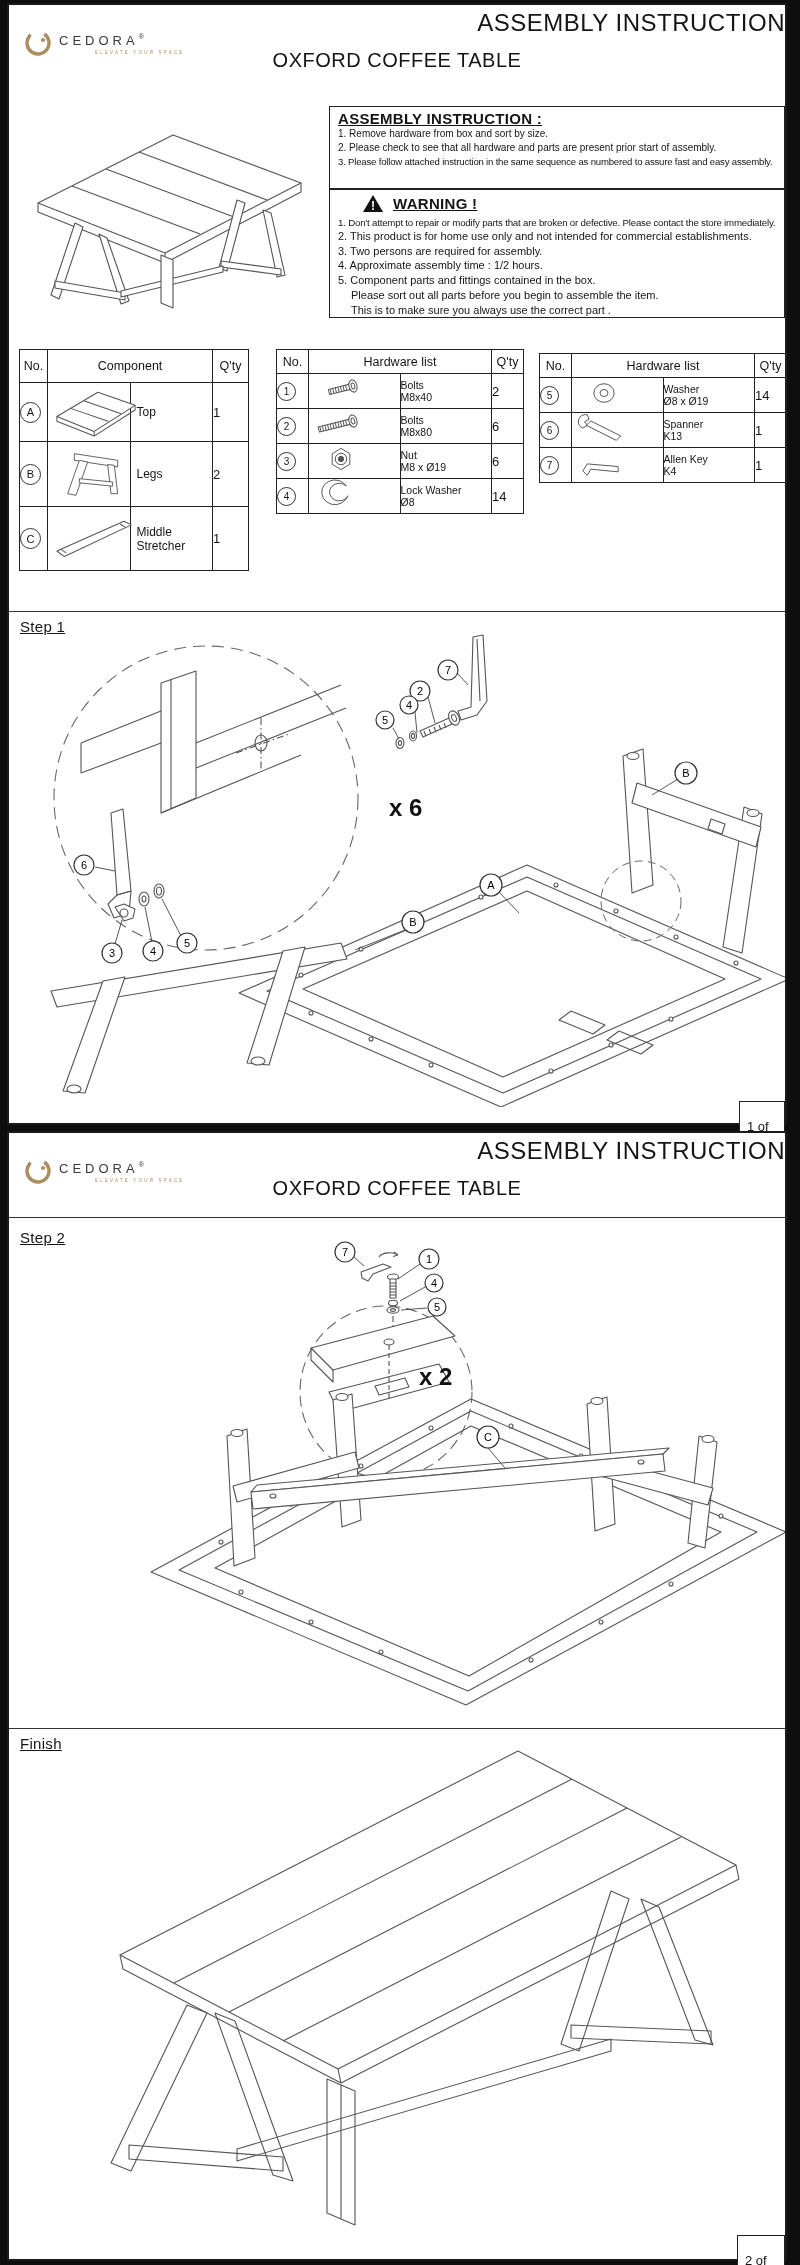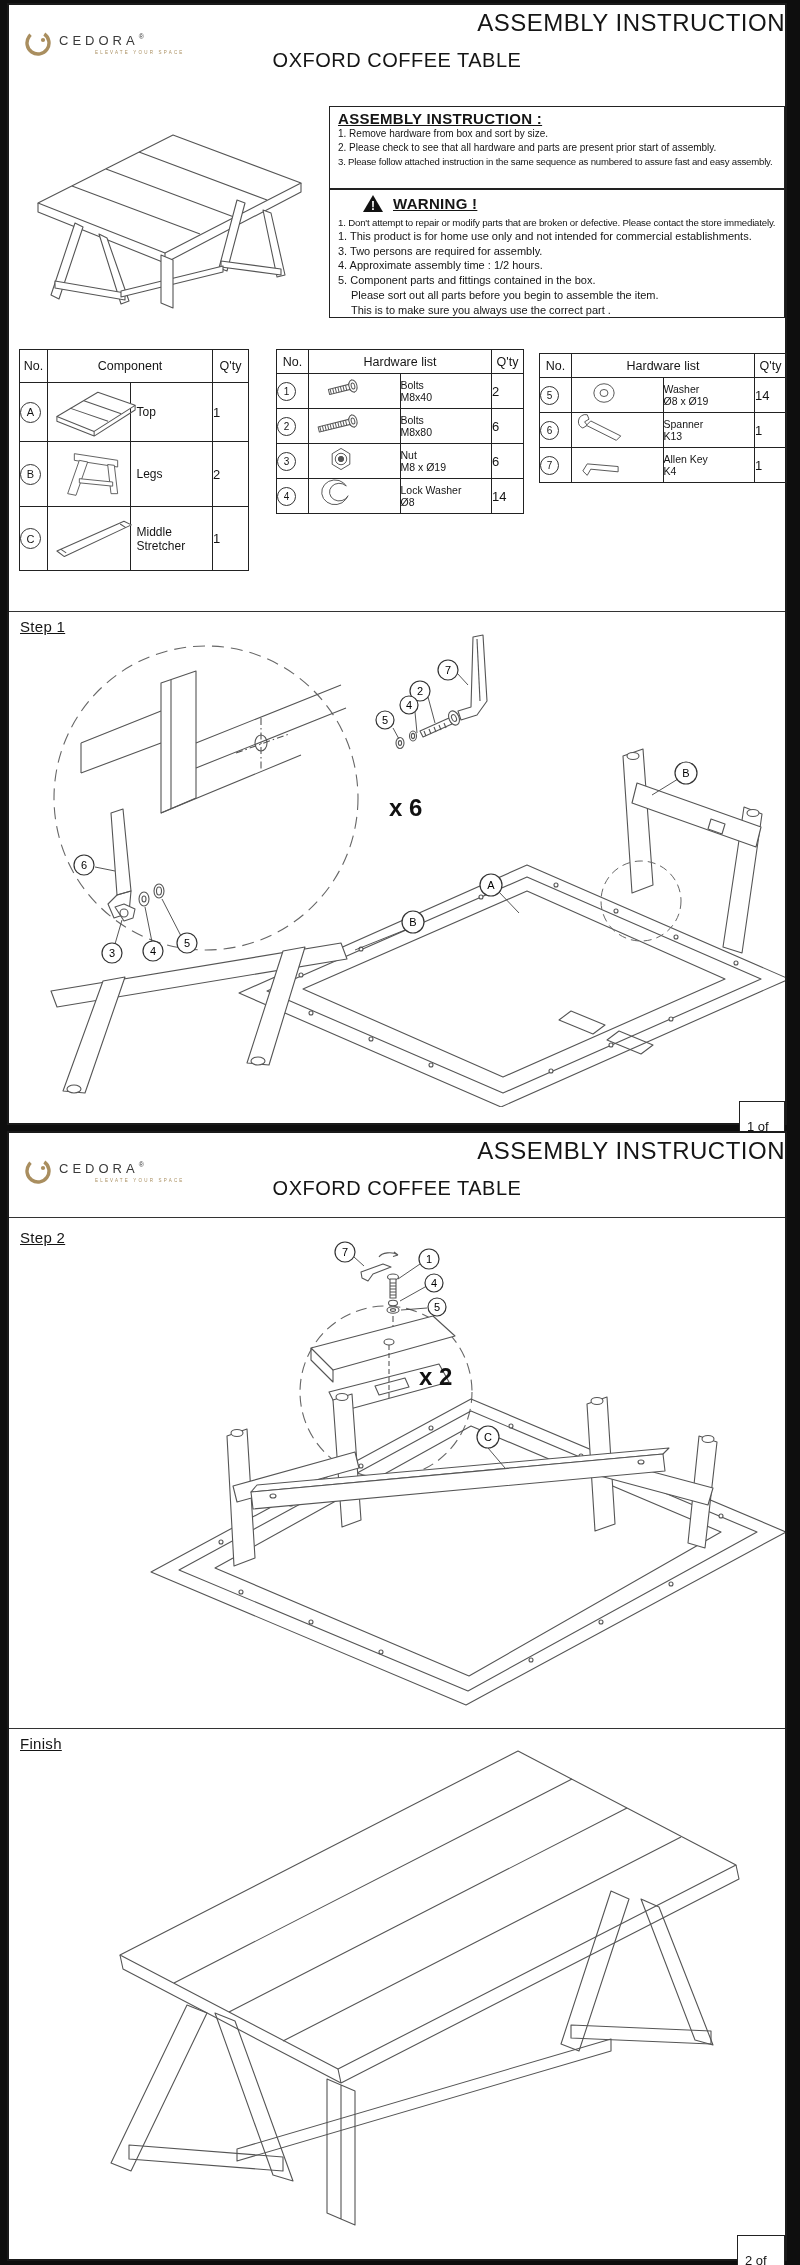--- a/index.html
+++ b/index.html
@@ -102,21 +102,21 @@
 
   <div class="box wbox">
     <div class="wtitle-row">
       <svg width="22" height="19" viewBox="0 0 22 19" style="position:static">
         <polygon points="11,1 21,18 1,18" fill="#111"></polygon>
         <text x="11" y="15.5" text-anchor="middle" fill="#fff" font-size="12" font-weight="bold">!</text>
       </svg>
       <span class="box-title">WARNING !</span>
     </div>
     <div class="item cond">1. Don't attempt to repair or modify parts that are broken or defective. Please contact the store immediately.</div>
-    <div class="item">1. This product is for home use only and not intended for commercial establishments.</div>
+    <div class="item">2. This product is for home use only and not intended for commercial establishments.</div>
     <div class="item">3. Two persons are required for assembly.</div>
     <div class="item">4. Approximate assembly time : 1/2 hours.</div>
     <div class="item">5. Component parts and fittings contained in the box.</div>
     <div class="item cont">Please sort out all parts before you begin to assemble the item.</div>
     <div class="item cont">This is to make sure you always use the correct part .</div>
   </div>
 
   <table class="ctable">
     <tbody>
         <tr>

